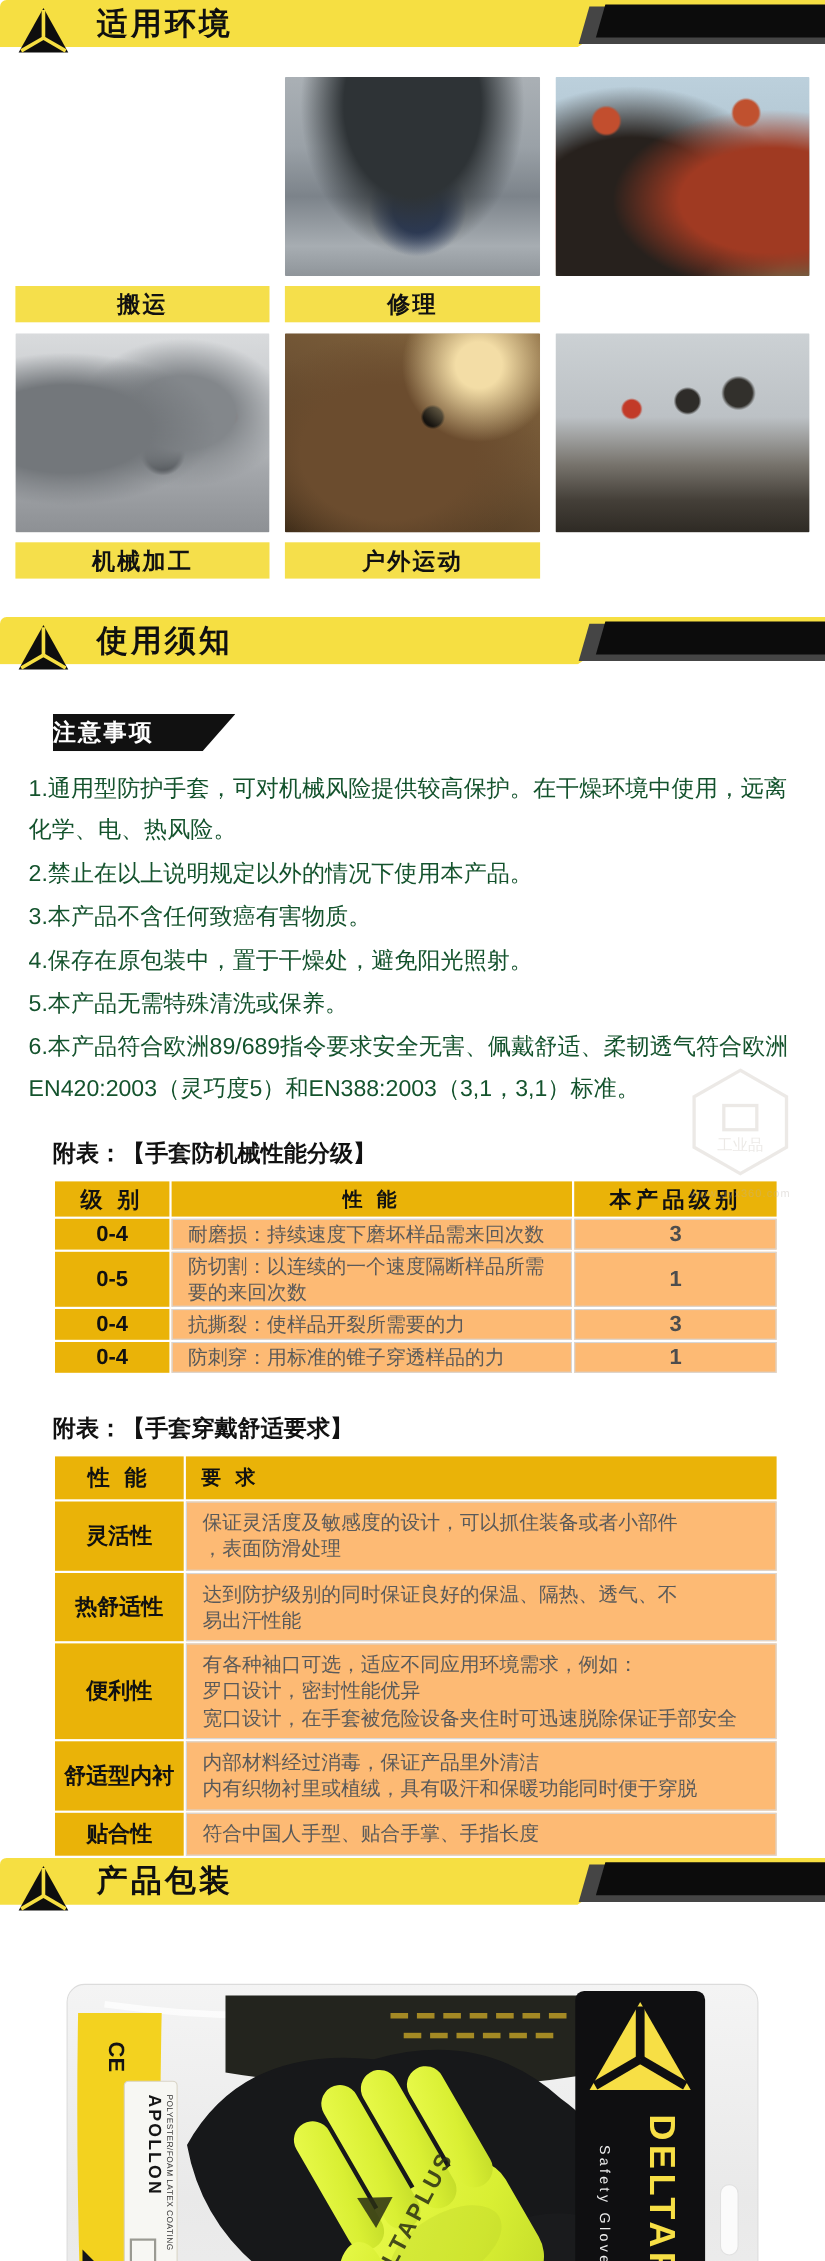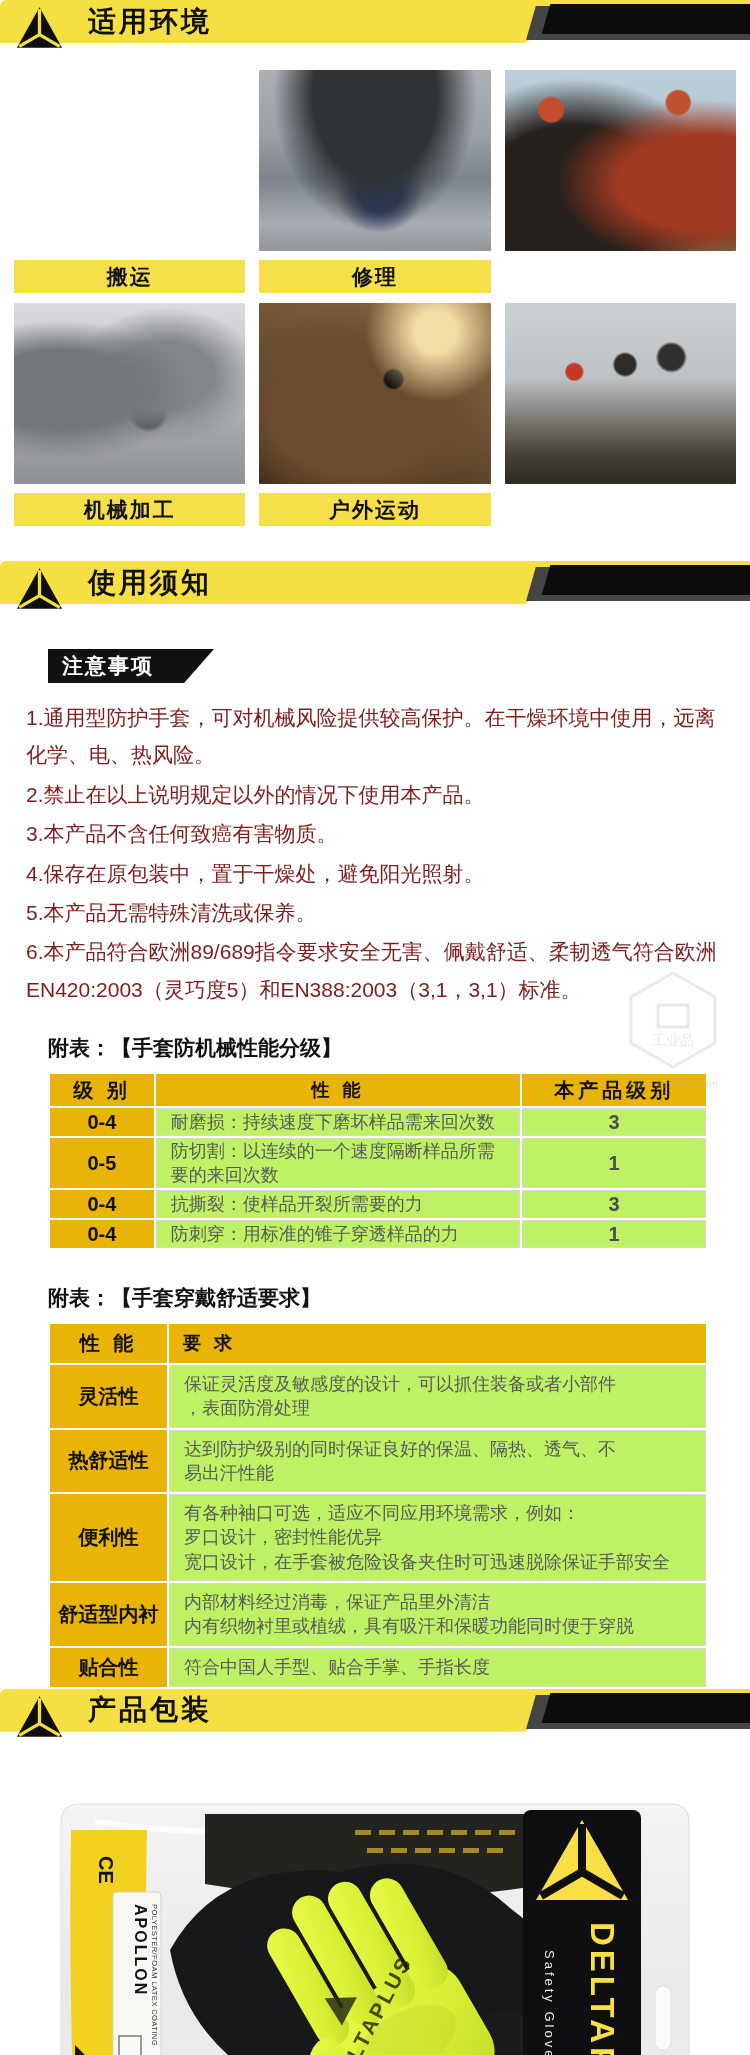--- a/index.html
+++ b/index.html
@@ -56,32 +56,32 @@
       linear-gradient(205deg,#87683f 0%,#6f5334 45%,#503a22 78%,#372715 100%); }
   .scene-mountain { background:
       radial-gradient(circle at 30% 38%, #c23a28 4%, transparent 5%),
       radial-gradient(circle at 52% 34%, #2e2c29 6%, transparent 7.5%),
       radial-gradient(circle at 72% 30%, #32302c 6%, transparent 7.5%),
       linear-gradient(180deg,#ccd1d4 0%,#bcc1c5 42%,#77736c 66%,#443f38 84%,#2e2a24 100%); }
 
   
   .badge-row { margin:45px 0 0 48px; }
   .badge { width:166px; height:34px; background:#111; color:#fff; font-size:21px; font-weight:bold;
-           letter-spacing:2px; display:flex; align-items:center; padding-left:14px; box-sizing:border-box;
+           letter-spacing:2px; display:flex; align-items:center; box-sizing:border-box;
            clip-path:polygon(0 0,100% 0,82% 100%,0 100%); }
   .notes { margin:16px 30px 0 26px; }
-  .note { font-size:21px; line-height:1.78; color:#7f1d1d; font-weight:500; margin:2px 0; }
+  .note { font-size:21px; line-height:1.78; color:#14532d; font-weight:500; margin:2px 0; }
   .tbl-caption { margin:26px 0 10px 48px; font-size:21px; font-weight:bold; color:#111; }
 
   table { border-collapse:separate; border-spacing:2px; margin-left:48px; }
   .t1 { width:660px; }
   .t2 { width:660px; }
   td,th { box-sizing:border-box; }
   .yc { background:#eab308; color:#111; font-weight:bold; text-align:center; }
-  .wc { background:#bef264; border:1px solid #d7d7d7; color:#5a5a5a; }
+  .wc { background:#fdba74; border:1px solid #d7d7d7; color:#5a5a5a; }
   .t1 th { height:32px; font-size:21px; letter-spacing:4px; }
   .t1 td { height:28px; }
   .t1 .grade { width:105px; font-size:20px; }
   .t1 .perf  { width:369px; font-size:18px; padding:0 14px; text-align:left; }
   .t1 .level { width:186px; font-size:20px; text-align:center; color:#4d4d4d; font-weight:600; }
   .t2 th { height:34px; font-size:21px; letter-spacing:4px; }
   .t2 .prop { width:117px; font-size:20px; padding:6px 4px; }
   .t2 .req  { font-size:18px; line-height:1.35; padding:6px 14px; text-align:left; white-space:pre-line; }
 
   .watermark { position:absolute; right:12px; top:965px; width:130px; text-align:center; opacity:.35; pointer-events:none; }

